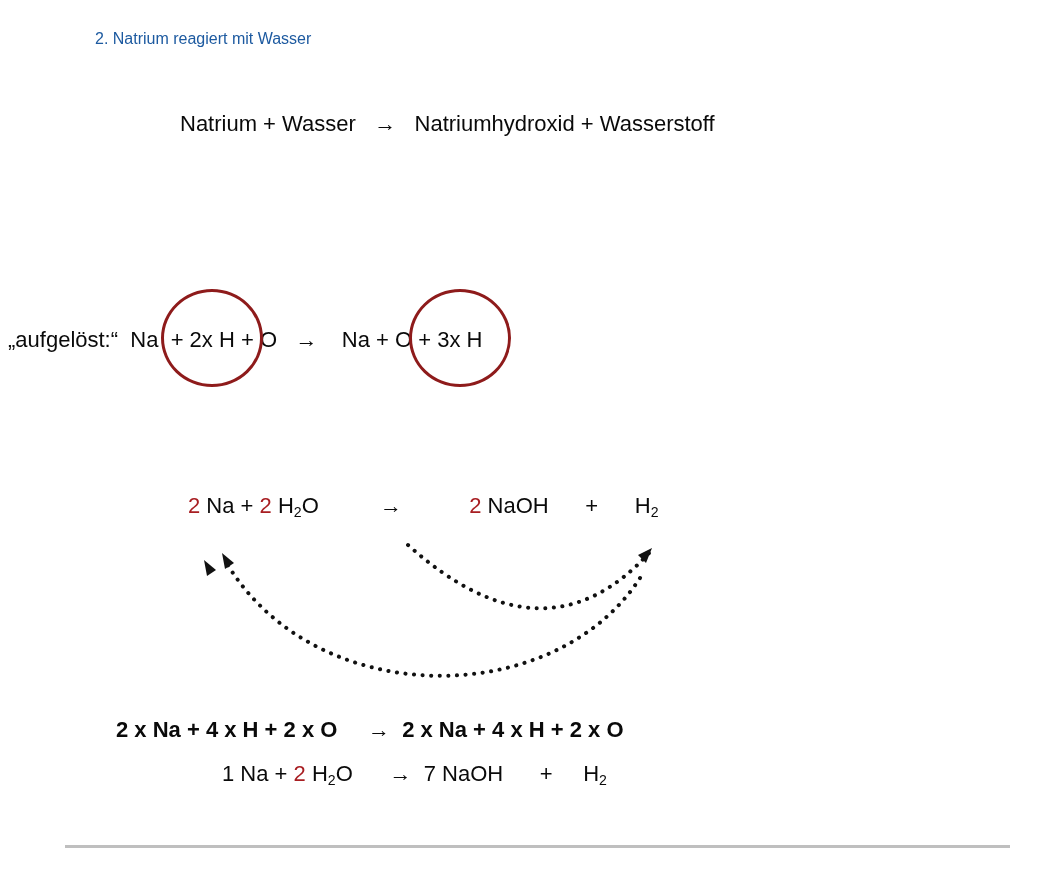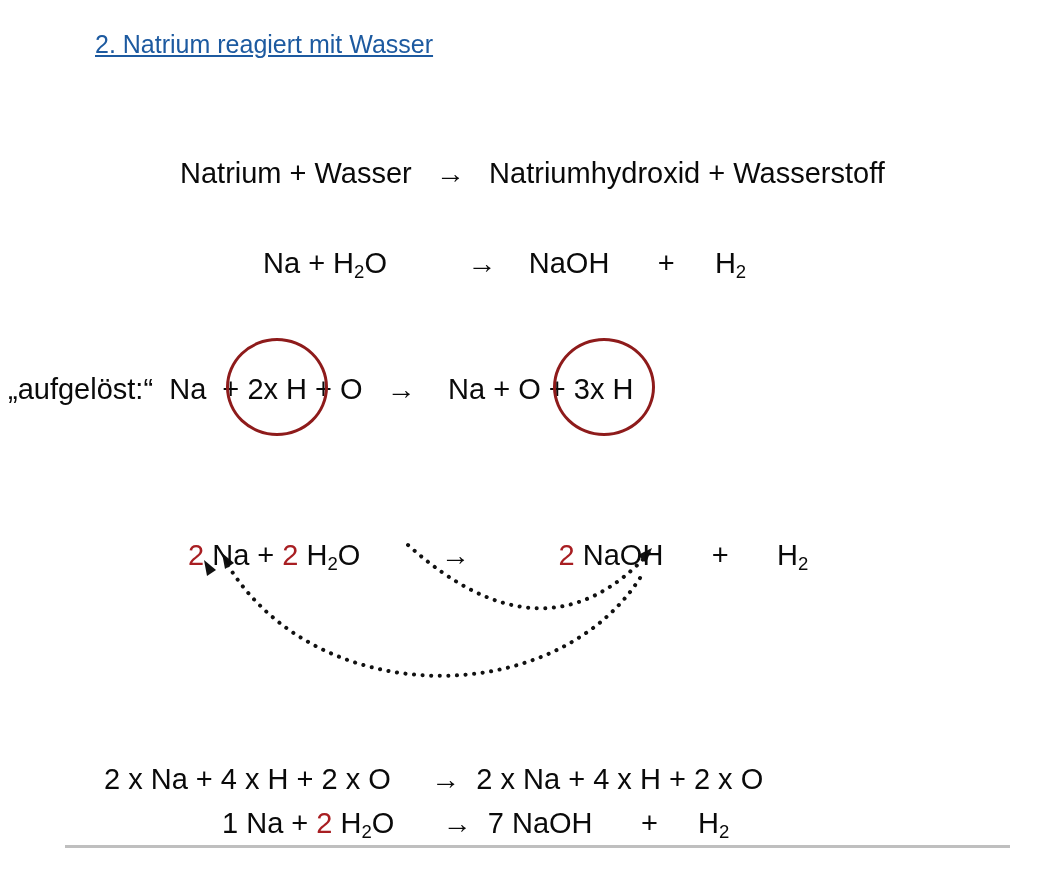--- a/index.html
+++ b/index.html
@@ -18,54 +18,52 @@
     background: #ffffff;
     font-family: "Liberation Sans", "DejaVu Sans", sans-serif;
     color: var(--text);
     overflow: hidden;
   }
   .title {
     position: absolute;
     left: 95px;
     top: 30px;
     margin: 0;
-    font-size: 25px;
+    font-size: 16px;
     font-weight: 500;
     color: var(--title-blue);
     white-space: pre;
-    text-decoration: underline;
   }
   .eq {
     position: absolute;
-    font-size: 29px;
+    font-size: 22px;
     line-height: 1.25;
     white-space: pre;
     color: var(--text);
-    margin-top: 45px;
   }
   .eq sub { font-size: 0.64em; vertical-align: -0.25em; }
   .eq .red { color: var(--accent-red); }
   .circled { position: relative; z-index: 1; text-align: center; }
   .circled::after {
     content: "";
     position: absolute;
     left: 50%;
     top: 50%;
     width: 96px;
     height: 92px;
     transform: translate(-50%, -52%);
     border: 3.5px solid var(--circle-red);
     border-radius: 50%;
     pointer-events: none;
   }
   .line-word       { left: 180px; top: 110px; }
   .line-formula    { left: 263px; top: 200px; }
   .line-aufgeloest { left: 8px;   top: 326px; }
   .line-balanced   { left: 188px; top: 492px; }
-  .line-count      { left: 104px; top: 716px; }
+  .line-count      { left: 116px; top: 716px; font-weight: bold; }
   .line-final      { left: 222px; top: 760px; }
   .arrows-layer {
     position: absolute;
     left: 0; top: 0;
     width: 1058px; height: 869px;
     pointer-events: none;
     color: var(--arrow);
   }
   .arrows-layer path {
     fill: none;
@@ -94,21 +92,20 @@
     <path d="M 640 578 C 555 710, 315 712, 226 562"></path>
     <polygon points="652,548 646,563 638,555"></polygon>
     <polygon points="222,553 234,563 225,569"></polygon>
     <polygon points="204,560 216,570 207,576"></polygon>
   </svg>
 
   <h1 class="title">2. Natrium reagiert mit Wasser</h1>
 
   <div class="eq line-word"><span>Natrium + Wasser   </span><span>→</span><span>   Natriumhydroxid + Wasserstoff</span></div>
 
-  <div class="eq line-formula"><span>Na + H</span><sub>2</sub><span>O          </span><span>→</span><span>    NaOH      +     H</span><sub>2</sub></div>
 
   <div class="eq line-aufgeloest"><span>„aufgelöst:“  Na  + </span><span class="circled">2x H</span><span> + O   </span><span>→</span><span>    Na + O + </span><span class="circled">3x H</span></div>
 
   <div class="eq line-balanced"><span class="red">2</span><span> Na + </span><span class="red">2</span><span> H</span><sub>2</sub><span>O          </span><span>→</span><span>           </span><span class="red">2</span><span> NaOH      +      H</span><sub>2</sub></div>
 
   <div class="eq line-count"><span>2 x Na + 4 x H + 2 x O     </span><span>→</span><span>  2 x Na + 4 x H + 2 x O</span></div>
 
   <div class="eq line-final"><span>1 Na + </span><span class="red">2</span><span> H</span><sub>2</sub><span>O      </span><span>→</span><span>  7 NaOH      +     H</span><sub>2</sub></div>
 
   <div class="divider"></div>

